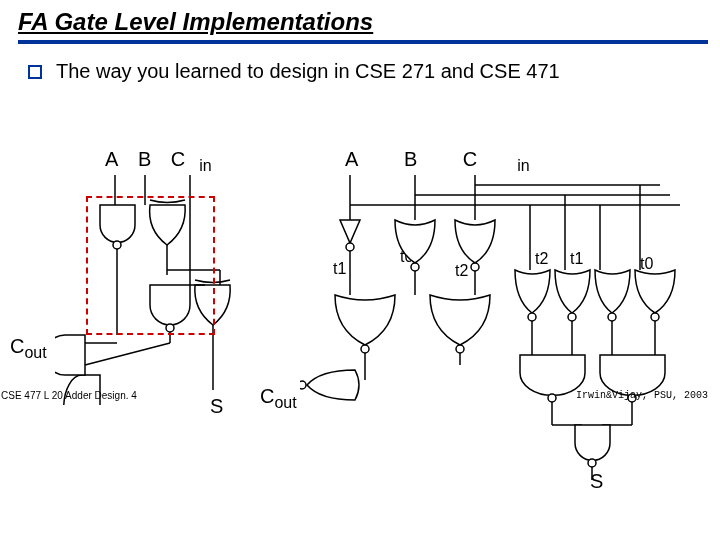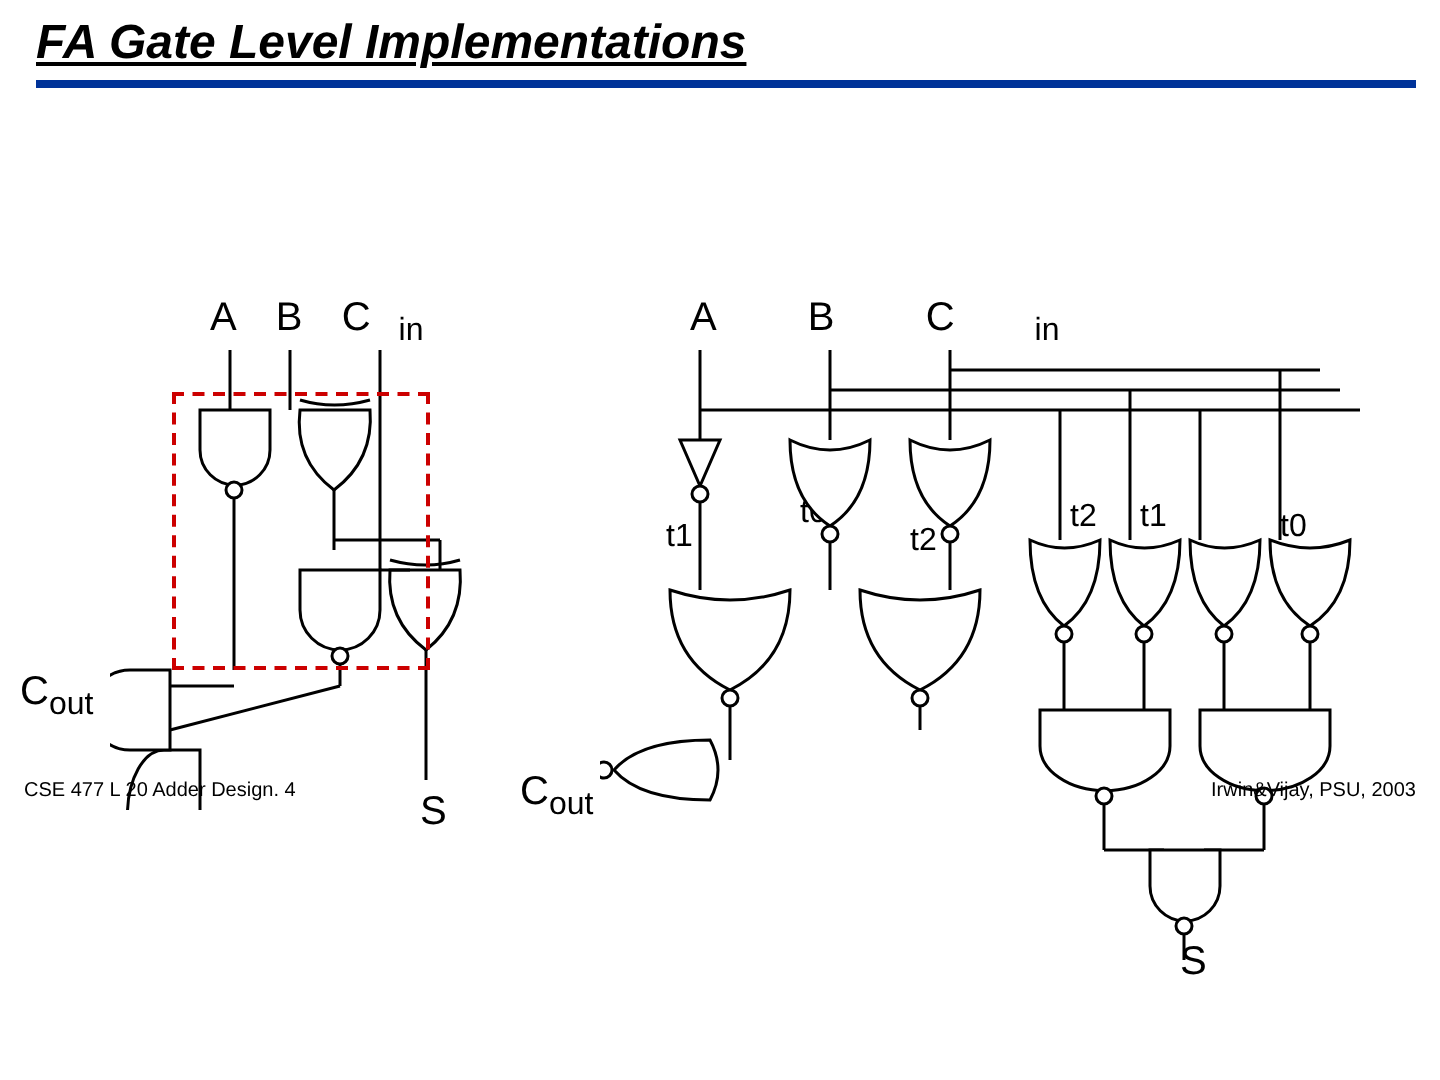--- a/index.html
+++ b/index.html
@@ -83,48 +83,53 @@
   }
   .right-label-s {
     position: absolute;
     top: 470px;
     left: 590px;
     font-size: 20px;
   }
   .footer-left {
     position: absolute;
     bottom: 10px;
-    left: 12px;
+    left: 1px;
     font-size: 10px;
     color: #000;
   }
   .footer-right {
     position: absolute;
     bottom: 10px;
     right: 12px;
     font-size: 10px;
     color: #000;
+    font-family: Liberation Mono, monospace;
   }
   .tlabel { position: absolute; font-size: 16px; }
   .red-box {
     position: absolute;
     border: 2px dashed #cc0000;
   }
   svg { position: absolute; }
   .wire { stroke: #000; stroke-width: 1.5; fill: none; }
   .gate { stroke: #000; stroke-width: 1.5; fill: #ffffff; }
 </style>
 </head>
 <body>
 
 <div class="slide">
 
   <div class="title">FA Gate Level Implementations</div>
   <div class="title-underline"></div>
 
+  <div class="bullet-row">
+    <span class="bullet-box"></span>
+    <span>The way you learned to design in CSE 271 and CSE 471</span>
+  </div>
 
   <div class="signals-left">
     <span>A</span>
     <span>B</span>
     <span><span>C</span><span class="sub">in</span></span>
   </div>
 
   <div class="signals-right">
     <span>A</span>
     <span>B</span>

